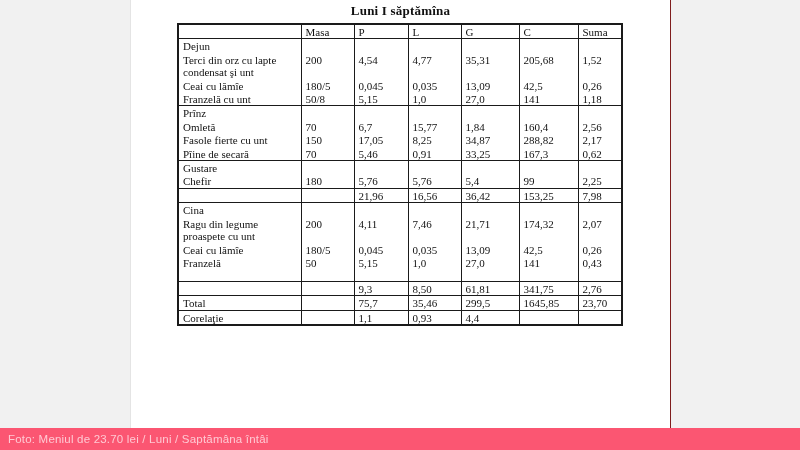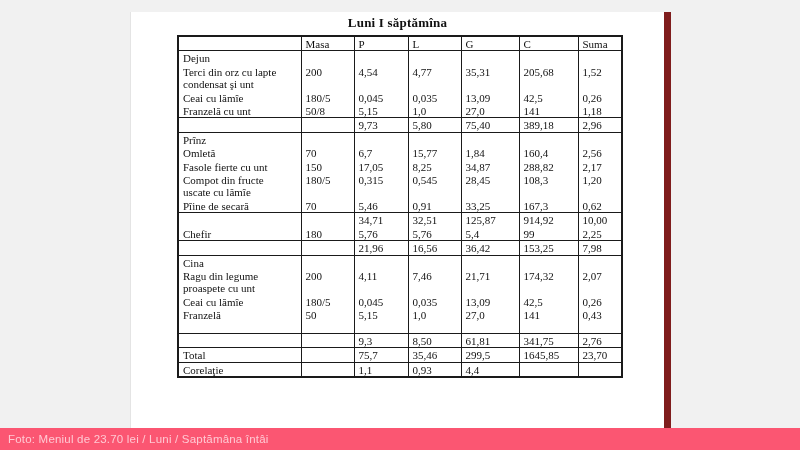--- a/index.html
+++ b/index.html
@@ -8,26 +8,26 @@
     position: relative;
     width: 800px;
     height: 450px;
     background: #f1f1f1;
     overflow: hidden;
     font-family: "Liberation Serif", serif;
   }
   .doc {
     position: absolute;
     left: 130px;
-    top: 12px;
+    top: 0;
     width: 541px;
     height: 429px;
     background: #ffffff;
     border-left: 1px solid #e4e4e4;
-    border-right: 7px solid #7f1d1d;
+    border-right: 1px solid #7f1d1d;
     overflow: hidden;
   }
   .doc-title {
     margin: 3px 0 2px 0;
     text-align: center;
     font-size: 13px;
     font-weight: bold;
     color: #111;
     letter-spacing: 0.2px;
   }
@@ -132,29 +132,20 @@
           <tr>
             <td>Franzelă cu unt</td>
             <td>50/8</td>
             <td>5,15</td>
             <td>1,0</td>
             <td>27,0</td>
             <td>141</td>
             <td>1,18</td>
           </tr>
           <tr class="rule-top">
-            <td></td>
-            <td></td>
-            <td>9,73</td>
-            <td>5,80</td>
-            <td>75,40</td>
-            <td>389,18</td>
-            <td>2,96</td>
-          </tr>
-          <tr class="rule-top">
             <td class="bold">Prînz</td>
             <td></td>
             <td></td>
             <td></td>
             <td></td>
             <td></td>
             <td></td>
           </tr>
           <tr>
             <td>Omletă</td>
@@ -168,46 +159,36 @@
           <tr>
             <td>Fasole fierte cu unt</td>
             <td>150</td>
             <td>17,05</td>
             <td>8,25</td>
             <td>34,87</td>
             <td>288,82</td>
             <td>2,17</td>
           </tr>
           <tr>
-            <td>Compot din fructe
-uscate cu lămîe</td>
-            <td>180/5</td>
-            <td>0,315</td>
-            <td>0,545</td>
-            <td>28,45</td>
-            <td>108,3</td>
-            <td>1,20</td>
-          </tr>
-          <tr>
             <td>Pîine de secară</td>
             <td>70</td>
             <td>5,46</td>
             <td>0,91</td>
             <td>33,25</td>
             <td>167,3</td>
             <td>0,62</td>
           </tr>
           <tr class="rule-top">
-            <td></td>
-            <td></td>
-            <td>34,71</td>
-            <td>32,51</td>
-            <td>125,87</td>
-            <td>914,92</td>
-            <td>10,00</td>
+            <td class="bold">Gustare</td>
+            <td></td>
+            <td></td>
+            <td></td>
+            <td></td>
+            <td></td>
+            <td></td>
           </tr>
           <tr>
             <td>Chefir</td>
             <td>180</td>
             <td>5,76</td>
             <td>5,76</td>
             <td>5,4</td>
             <td>99</td>
             <td>2,25</td>
           </tr>

